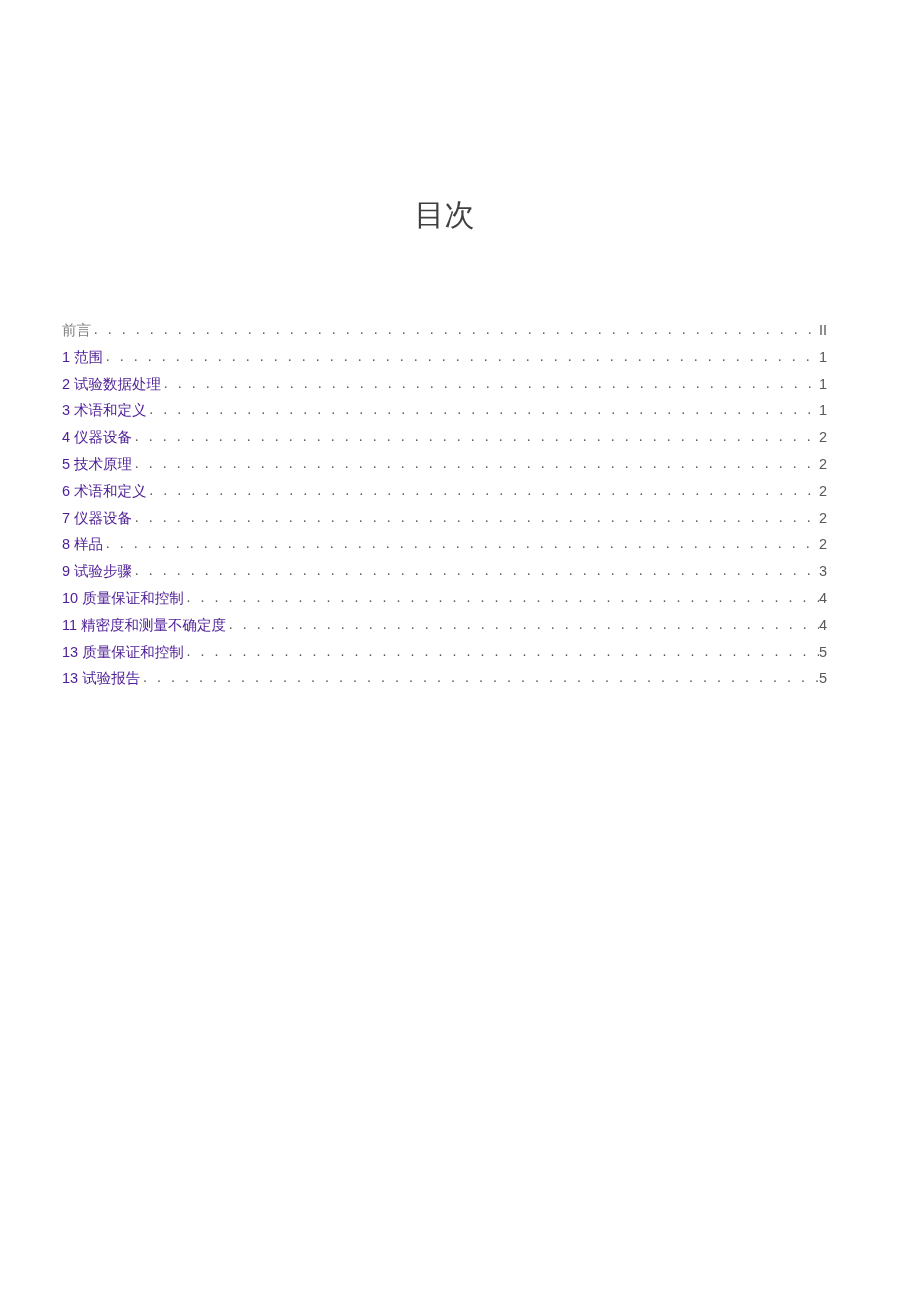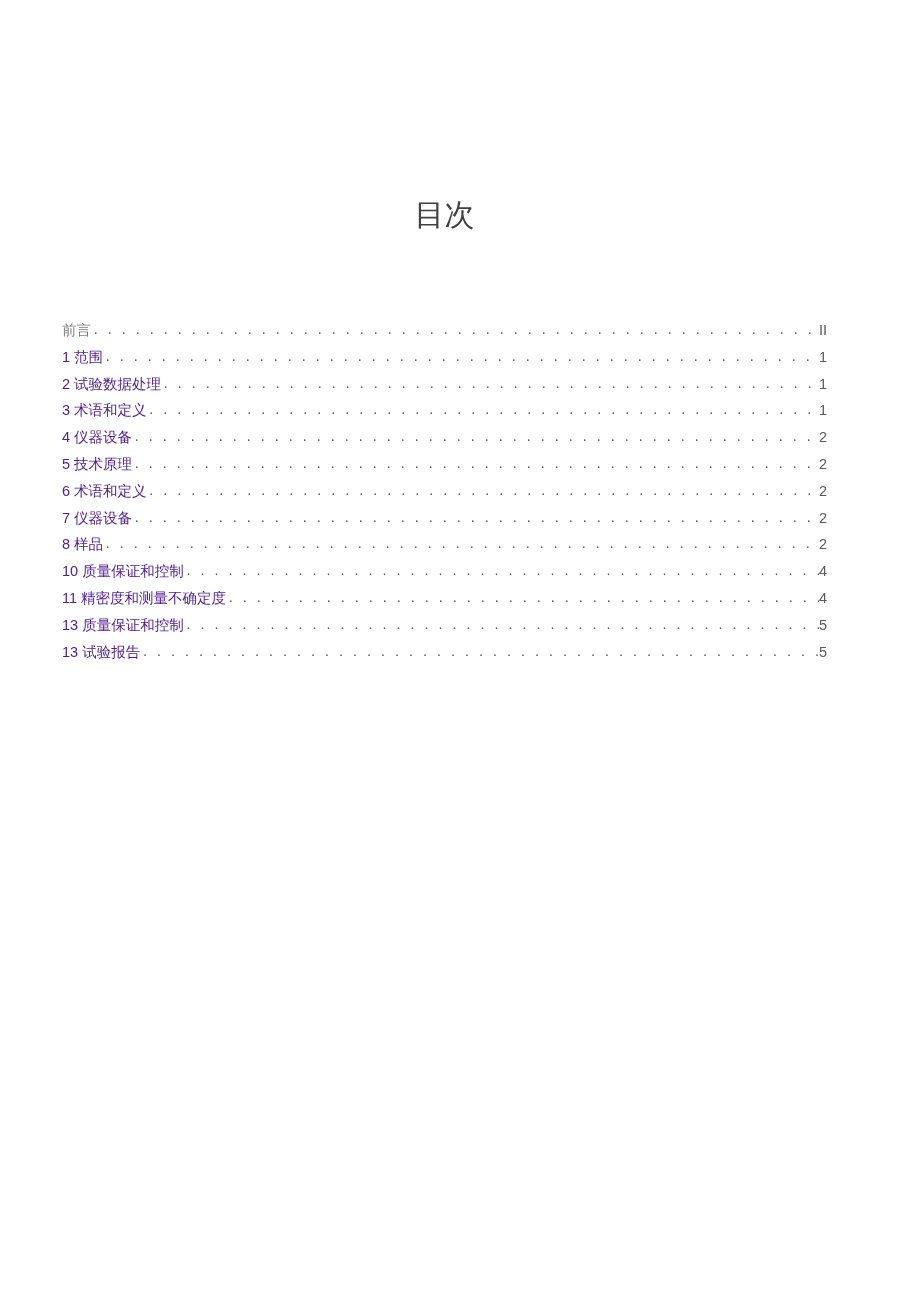--- a/index.html
+++ b/index.html
@@ -109,20 +109,25 @@
         <span class="toc-label"><span class="num">7 </span><span>仪器设备</span></span>
         <span class="toc-dots"></span>
         <span class="toc-page">2</span>
       </div>
       <div class="toc-entry">
         <span class="toc-label"><span class="num">8 </span><span>样品</span></span>
         <span class="toc-dots"></span>
         <span class="toc-page">2</span>
       </div>
       <div class="toc-entry">
+        <span class="toc-label"><span class="num">9 </span><span>试验步骤</span></span>
+        <span class="toc-dots"></span>
+        <span class="toc-page">3</span>
+      </div>
+      <div class="toc-entry">
         <span class="toc-label"><span class="num">10 </span><span>质量保证和控制</span></span>
         <span class="toc-dots"></span>
         <span class="toc-page">4</span>
       </div>
       <div class="toc-entry">
         <span class="toc-label"><span class="num">11 </span><span>精密度和测量不确定度</span></span>
         <span class="toc-dots"></span>
         <span class="toc-page">4</span>
       </div>
       <div class="toc-entry">

